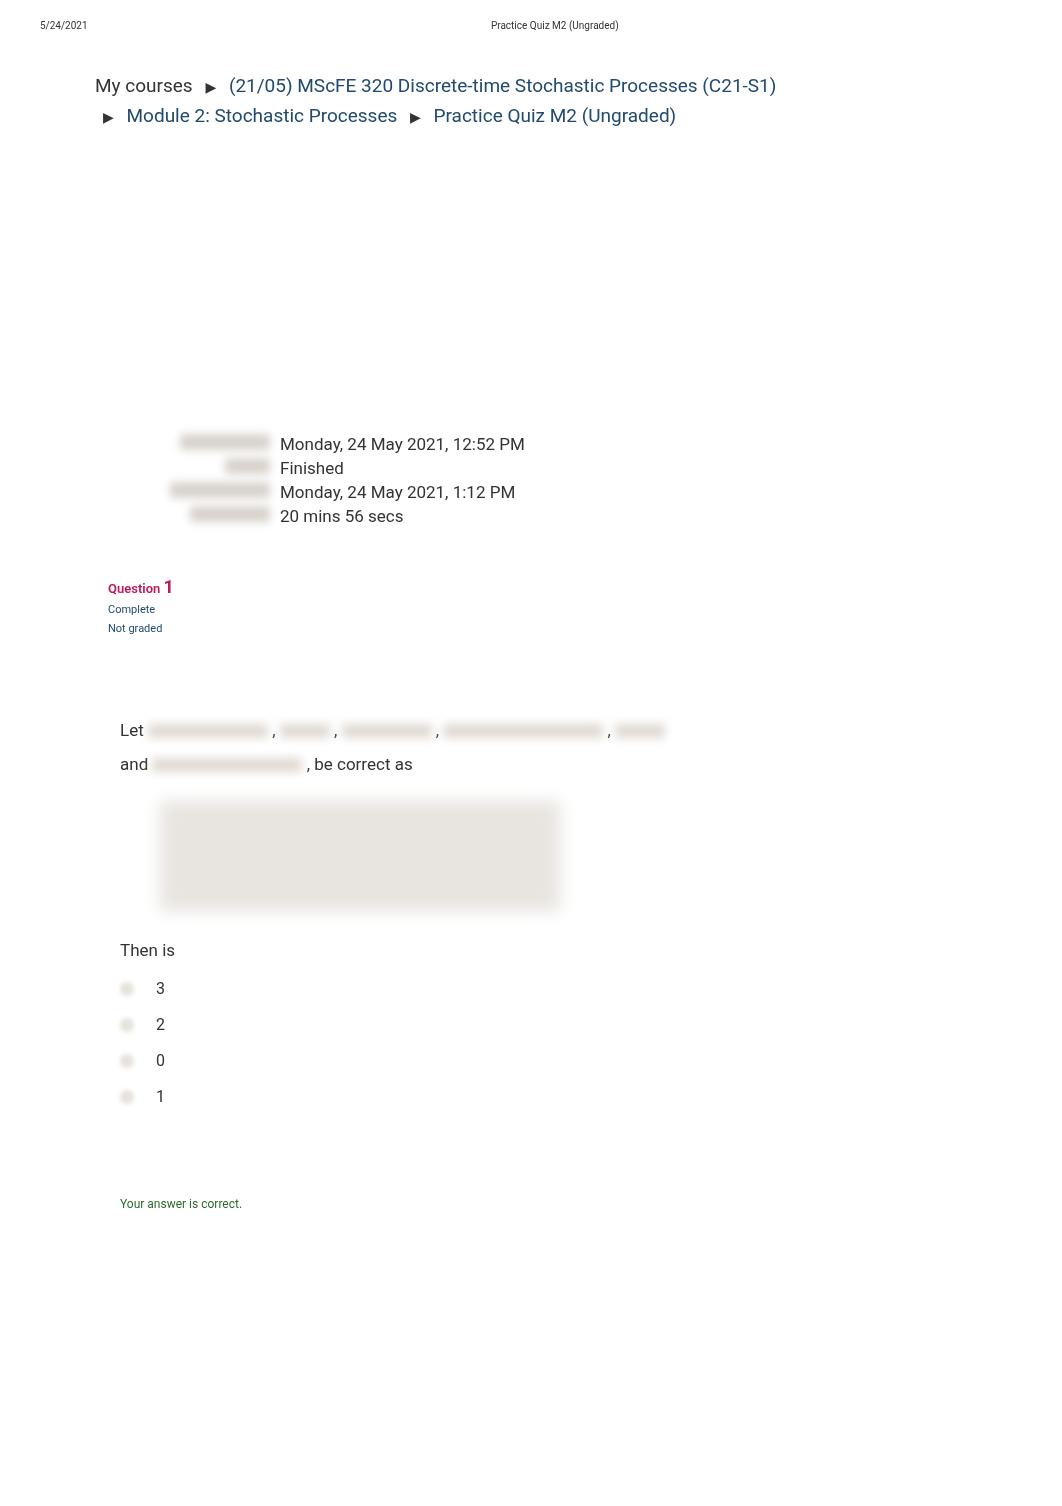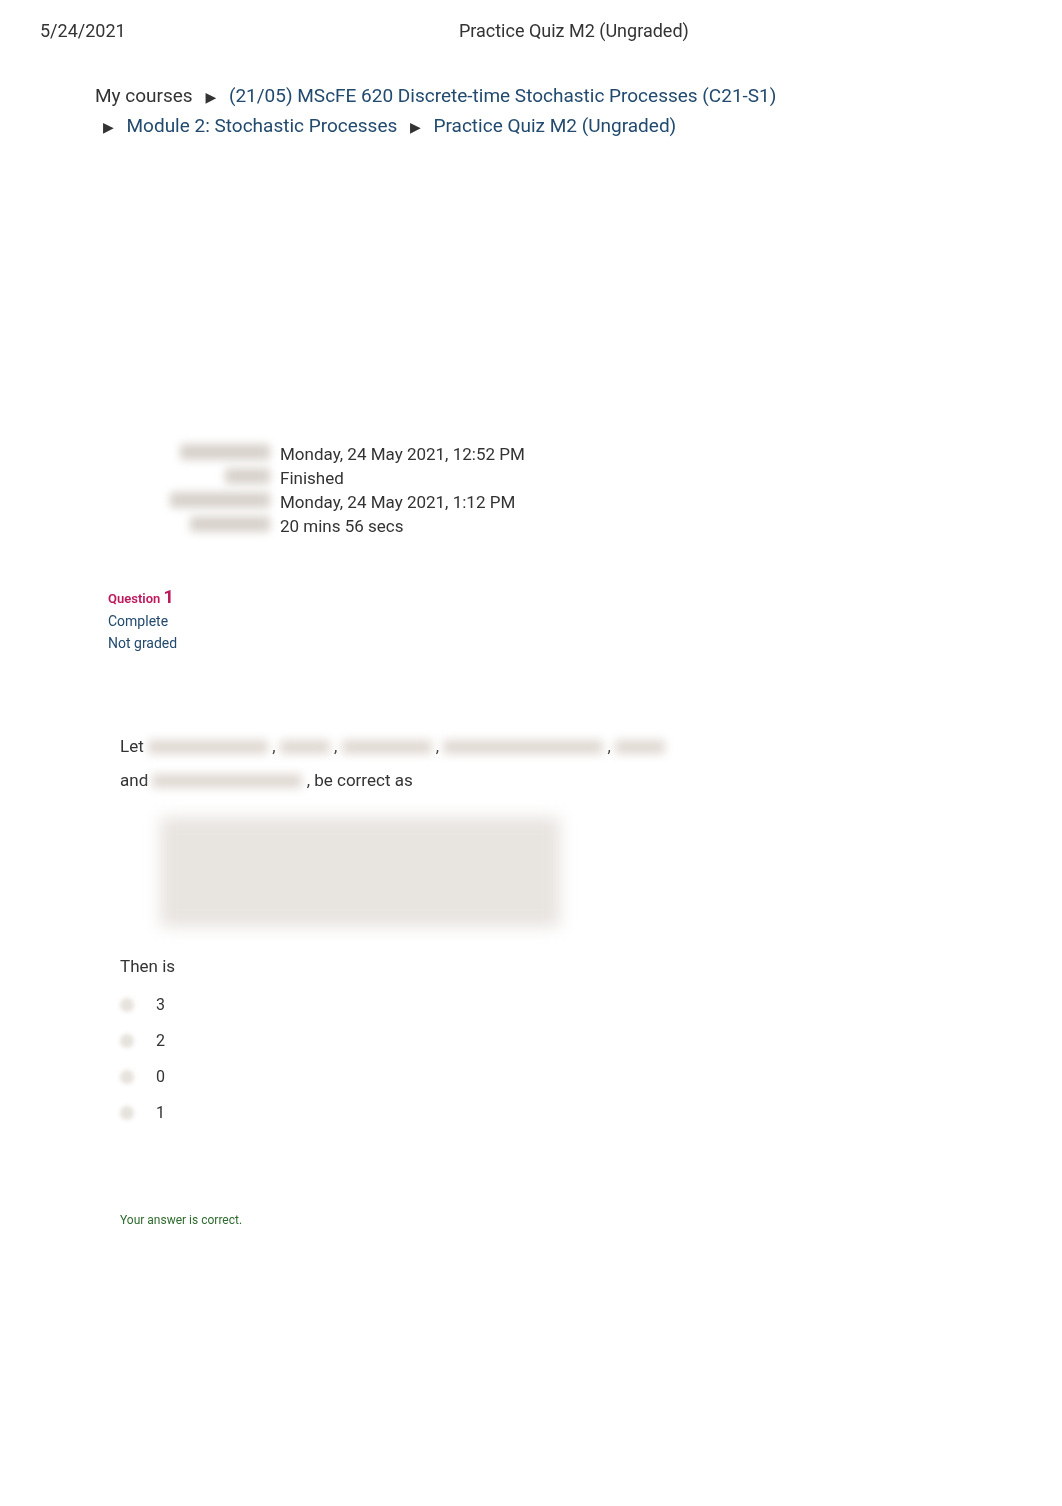--- a/index.html
+++ b/index.html
@@ -11,21 +11,21 @@
       font-family: 'Segoe UI', Roboto, 'Helvetica Neue', Arial, sans-serif;
       background: #ffffff;
       color: #333;
       width: 1062px;
       margin: 0 auto;
     }
     .header-meta {
       display: flex;
       justify-content: space-between;
       padding: 20px 40px 10px 40px;
-      font-size: 18px;
+      font-size: 10px;
       color: #333;
     }
     .breadcrumb {
       padding: 30px 0 0 95px;
       font-size: 19px;
       line-height: 1.6;
       color: #224a6e;
     }
     .breadcrumb a {
       color: #224a6e;
@@ -83,21 +83,21 @@
       font-weight: 600;
     }
     .question-header .qnum-bold {
       font-size: 18px;
       font-weight: 700;
     }
     .question-header .status {
       display: block;
       margin-top: 6px;
       color: #224a6e;
-      font-size: 14px;
+      font-size: 11px;
     }
     .question-body {
       margin: 50px 108px 0 108px;
       padding: 10px 12px 30px 12px;
       font-size: 17px;
       color: #333;
       line-height: 2;
     }
     .question-text .blur-inline {
       display: inline-block;
@@ -152,21 +152,21 @@
 
 <div class="header-meta">
   <span>5/24/2021</span>
   <span>Practice Quiz M2 (Ungraded)</span>
   <span></span>
 </div>
 
 <div class="breadcrumb">
   <span class="my-courses">My courses</span>
   <span class="sep">▶</span>
-  <a href="#">(21/05) MScFE 620 Discrete-time Stochastic Processes (C21-S1)</a>
+  <a href="#">(21/05) MScFE 320 Discrete-time Stochastic Processes (C21-S1)</a>
   <br>
   <span class="sep">▶</span>
   <a href="#">Module 2: Stochastic Processes</a>
   <span class="sep">▶</span>
   <a href="#">Practice Quiz M2 (Ungraded)</a>
 </div>
 
 <div class="summary-table">
   <div class="summary-row">
     <div class="summary-label"><span class="blur-box" style="width:90px"></span></div>

